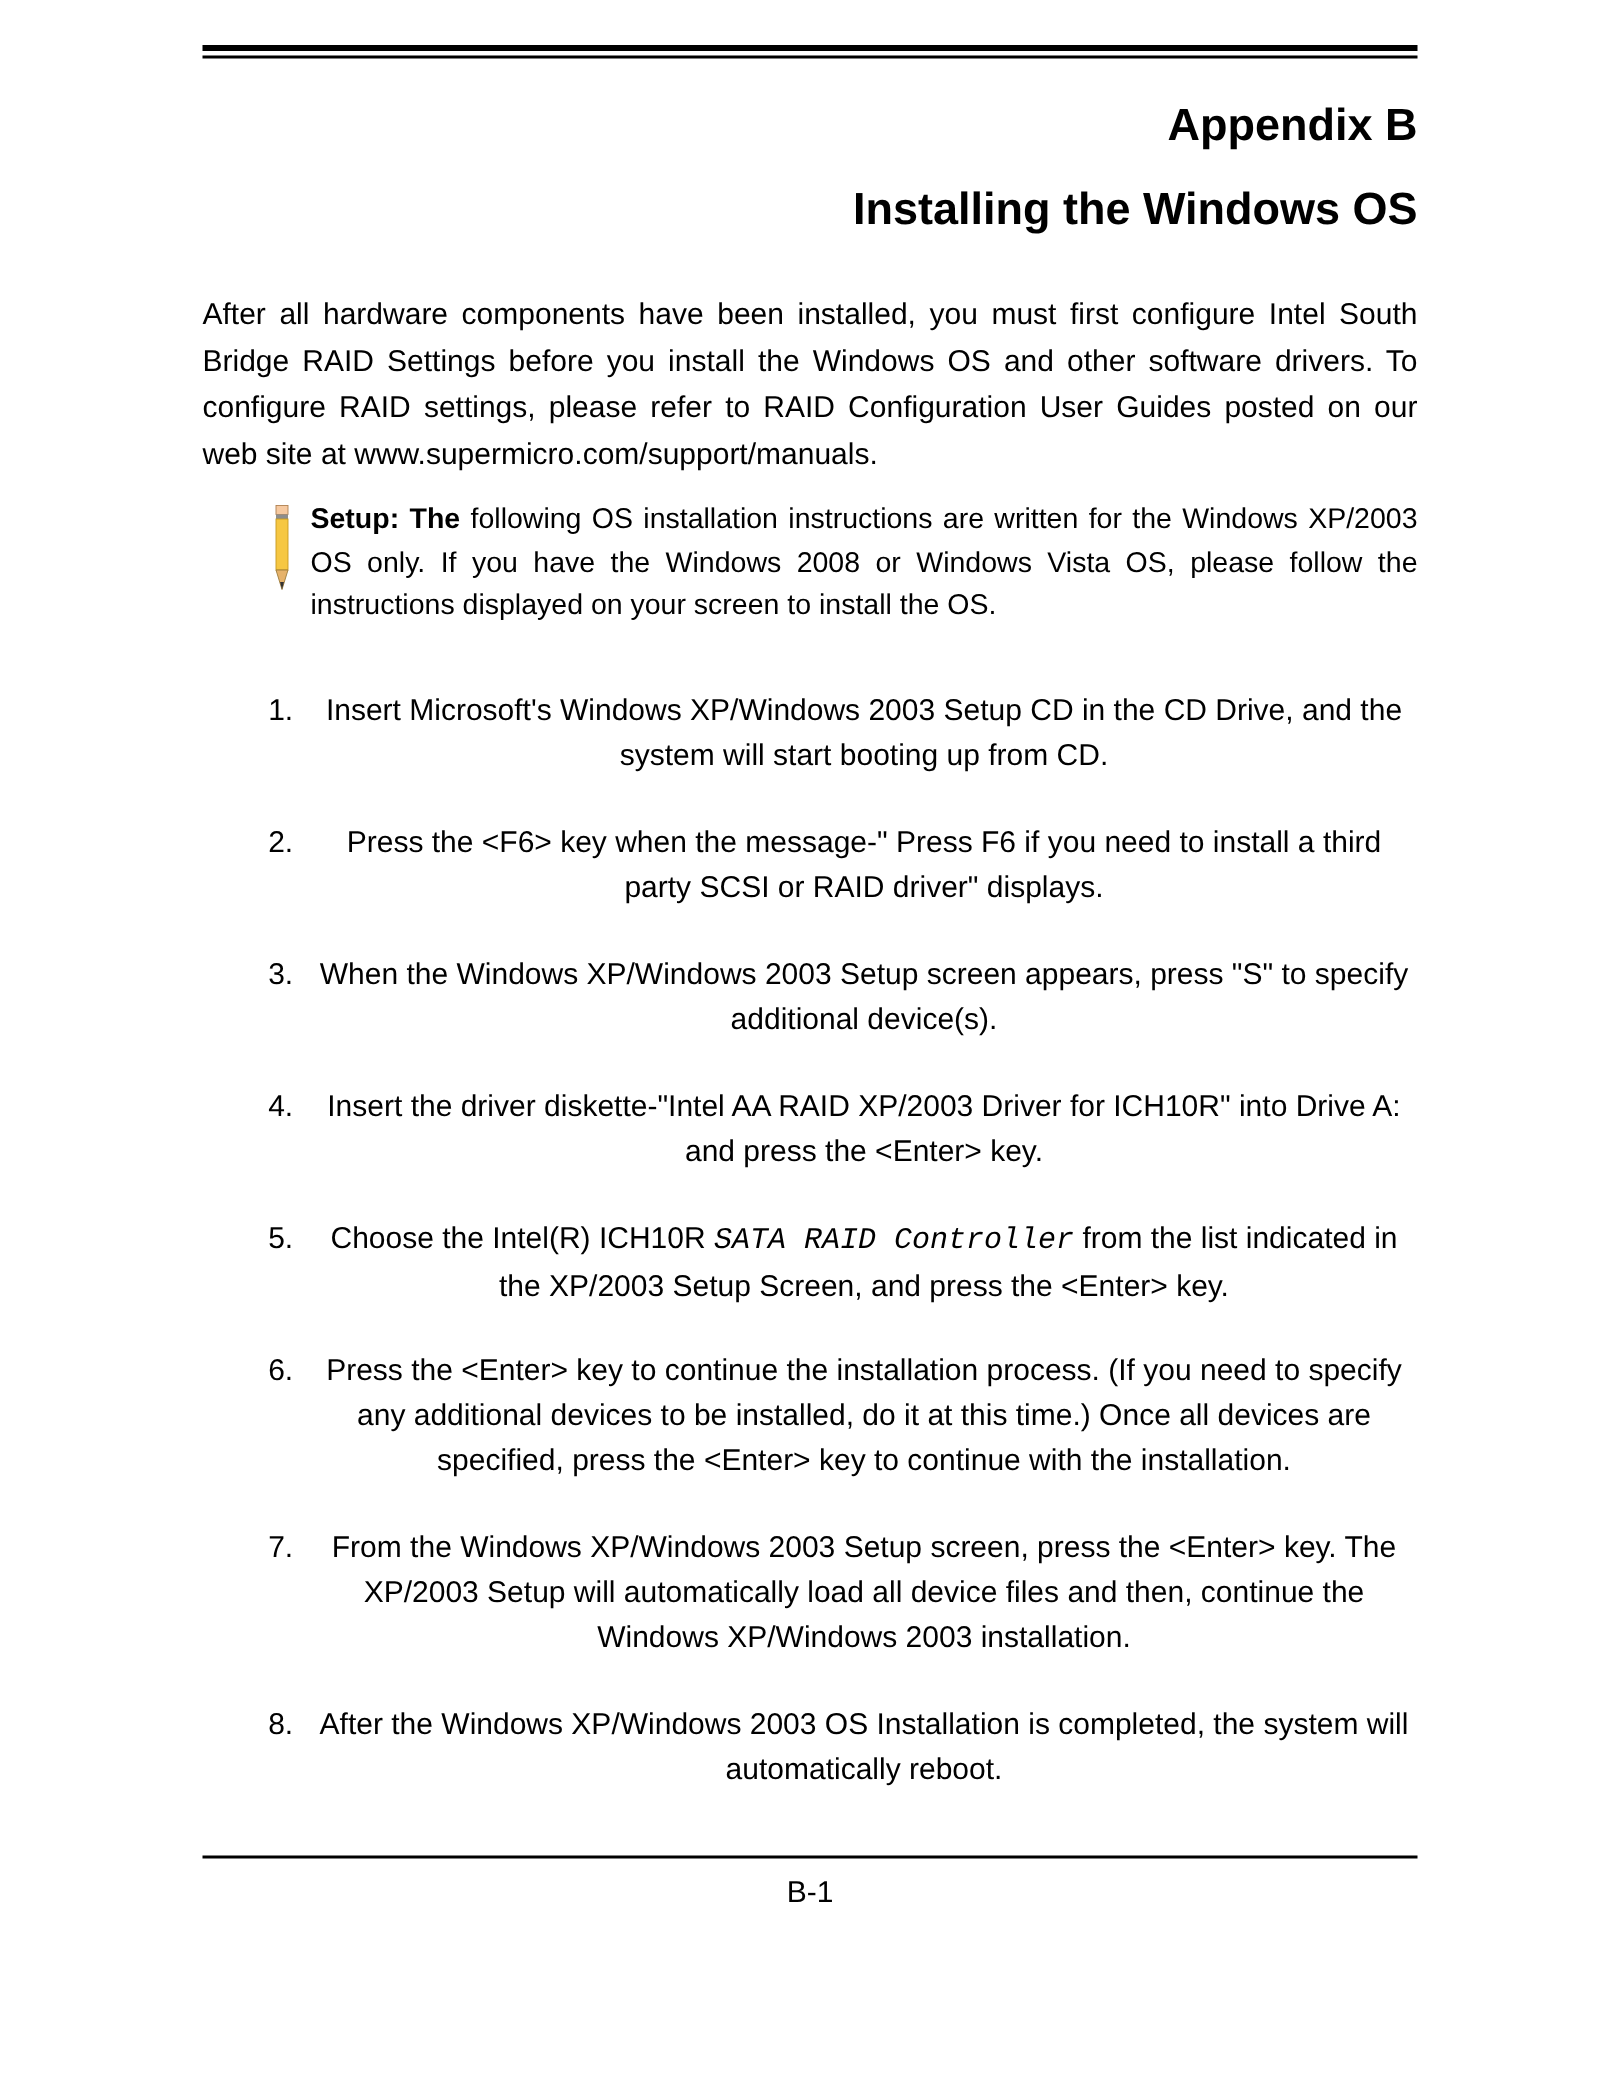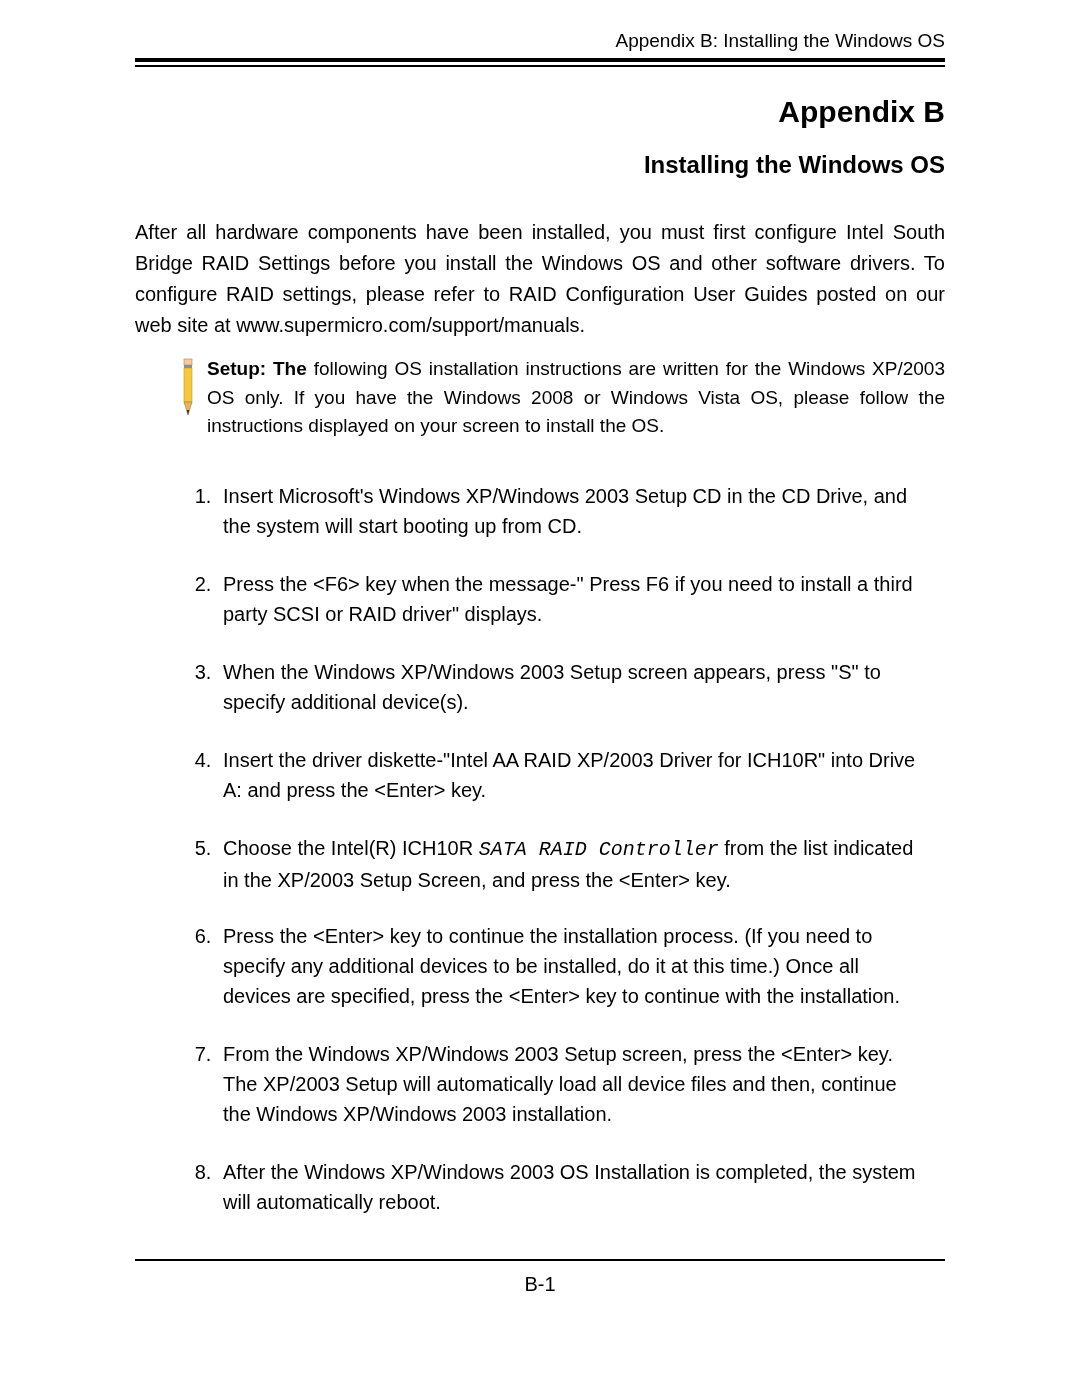--- a/index.html
+++ b/index.html
@@ -27,21 +27,21 @@
   .title-block {
     text-align: right;
     margin-bottom: 38px;
   }
   .title-a {
     font-size: 30px;
     font-weight: bold;
     margin-bottom: 22px;
   }
   .title-b {
-    font-size: 24px;
+    font-size: 30px;
     font-weight: bold;
   }
   .intro {
     font-size: 20px;
     line-height: 1.55;
     text-align: justify;
     margin-bottom: 14px;
   }
   .note-block {
     display: flex;
@@ -67,21 +67,22 @@
     font-weight: bold;
     margin-bottom: 28px;
   }
   .section-heading .num {
     display: inline-block;
     margin-right: 24px;
   }
   ol.steps {
     list-style: decimal;
     padding-left: 66px;
-    margin: 16px;
+    margin: 0;
+    text-align: center;
   }
   ol.steps li {
     font-size: 20px;
     line-height: 1.5;
     margin-bottom: 26px;
     padding-left: 6px;
   }
   ol.steps li .italic {
     font-style: italic;
     font-family: Liberation Mono, monospace;
@@ -92,21 +93,20 @@
     padding-top: 12px;
     text-align: center;
     font-size: 20px;
   }
 </style>
 </head>
 <body>
 
 <div class="page">
 
-  <div class="header-line">Appendix B: Installing the Windows OS</div>
   <div class="double-rule"></div>
 
   <div class="title-block">
     <div class="title-a">Appendix B</div>
     <div class="title-b">Installing the Windows OS</div>
   </div>
 
   <div class="intro">After all hardware components have been installed, you must first configure Intel South Bridge RAID Settings before you install the Windows OS and other software drivers. To configure RAID settings, please refer to RAID Configuration User Guides posted on our web site at www.supermicro.com/support/manuals.</div>
 
   <div class="note-block">

